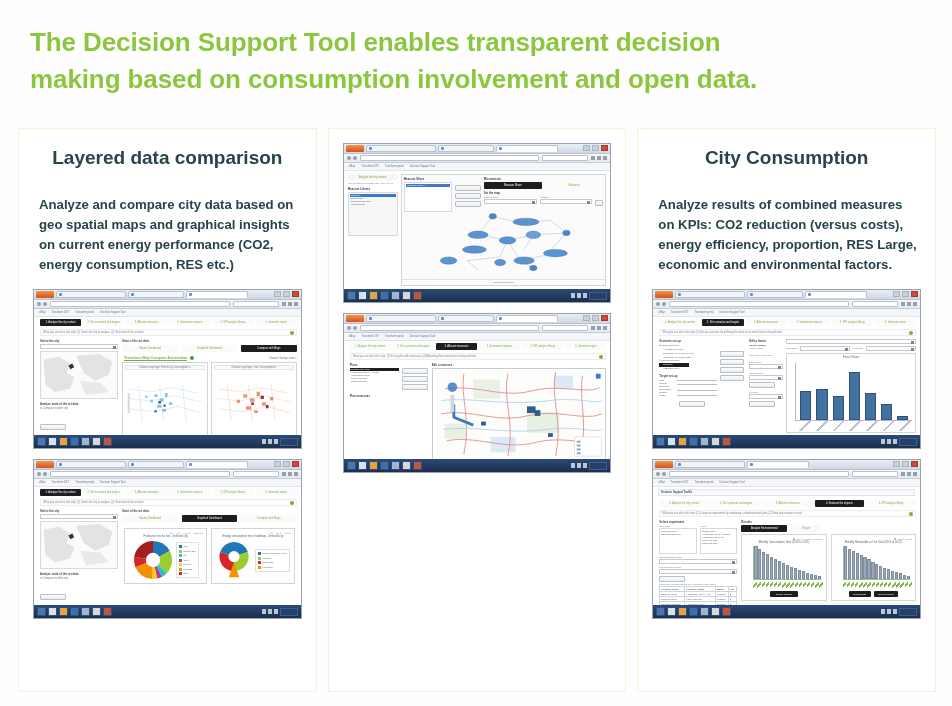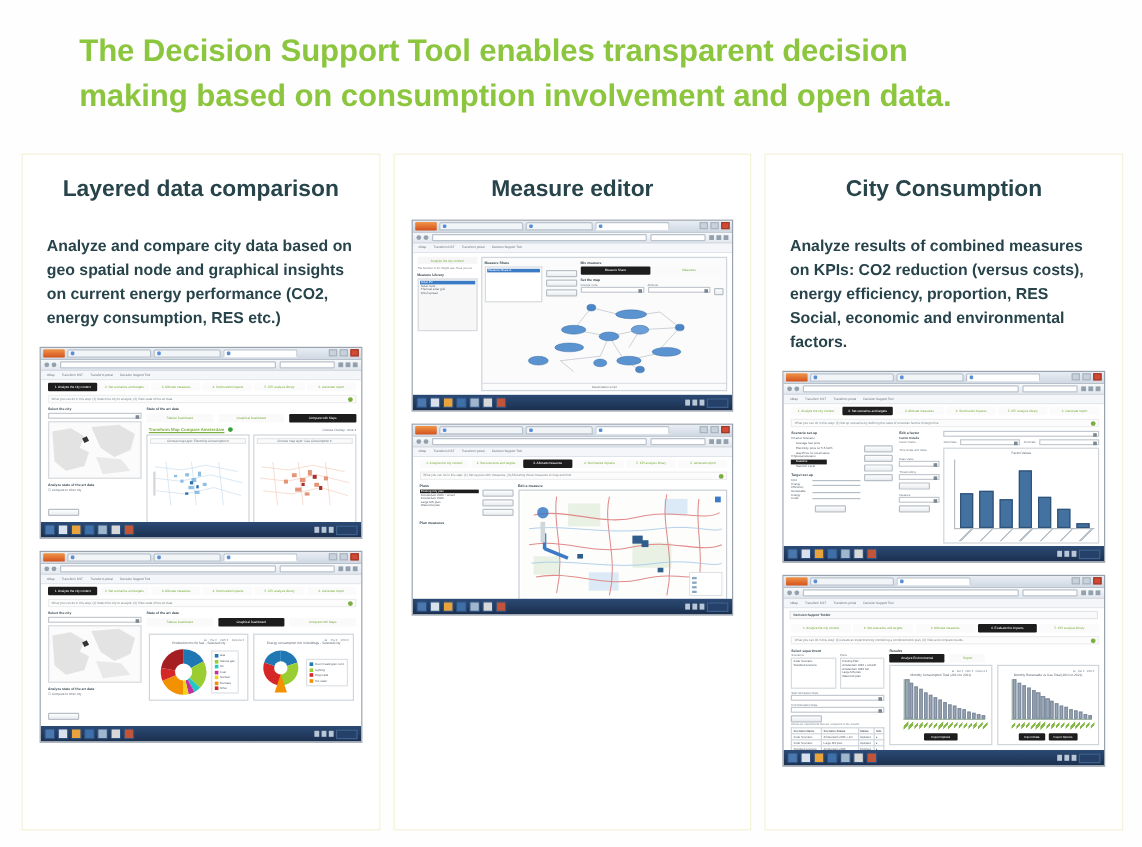--- a/index.html
+++ b/index.html
@@ -13,21 +13,20 @@
   }
 
   
   .slide-title {
     position:absolute;
     left: 30px; top: 24px; width: 880px;
     font-size: 26px; font-weight: bold;
     color: #8CC63E;
     line-height: 1.42;
     letter-spacing: -0.1px;
-    margin-left: 36px;
   }
   .slide-title .l { display:block; }
 
   
   .cards {
     position:absolute; left: 18px; top: 128px;
     width: 918px; height: 564px;
     display:flex; gap: 11px;
   }
   .card {
@@ -190,21 +189,21 @@
 
 <div class="slide-title">
   <span class="l">The Decision Support Tool enables transparent decision</span>
   <span class="l">making based on consumption involvement and open data.</span>
 </div>
 
 <div class="cards">
 
   <div class="card">
     <div class="card-title">Layered data comparison</div>
-    <div class="card-body">Analyze and compare city data based on geo spatial node and graphical insights on current energy performance (CO2, energy consumption, RES etc.)</div>
+    <div class="card-body">Analyze and compare city data based on geo spatial maps and graphical insights on current energy performance (CO2, energy consumption, RES etc.)</div>
 
     <div class="shots">
 
       <div class="shot-wrap">
         <div class="browser">
           <div class="b-titlebar">
             <div class="ff-btn"></div>
             <div class="b-tab t1">
                 <i class="favicon"></i>
               </div>
@@ -527,21 +526,20 @@
                 <i></i>
                 <span class="clock"></span>
               </span>
           </div>
         </div>
       </div>
     </div>
   </div>
 
   <div class="card">
-    <div class="card-title">Measure editor</div>
 
     <div class="shots">
 
       <div class="shot-wrap">
         <div class="browser">
           <div class="b-titlebar">
             <div class="ff-btn"></div>
             <div class="b-tab t1">
                 <i class="favicon"></i>
               </div>
@@ -804,21 +802,21 @@
                 <span class="clock"></span>
               </span>
           </div>
         </div>
       </div>
     </div>
   </div>
 
   <div class="card">
     <div class="card-title">City Consumption</div>
-    <div class="card-body">Analyze results of combined measures on KPIs: CO2 reduction (versus costs), energy efficiency, proportion, RES Social, economic and environmental factors.</div>
+    <div class="card-body">Analyze results of combined measures on KPIs: CO2 reduction (versus costs), energy efficiency, proportion, RES Large, economic and environmental factors.</div>
 
     <div class="shots">
 
       <div class="shot-wrap">
         <div class="browser">
           <div class="b-titlebar">
             <div class="ff-btn"></div>
             <div class="b-tab t1">
                 <i class="favicon"></i>
               </div>

